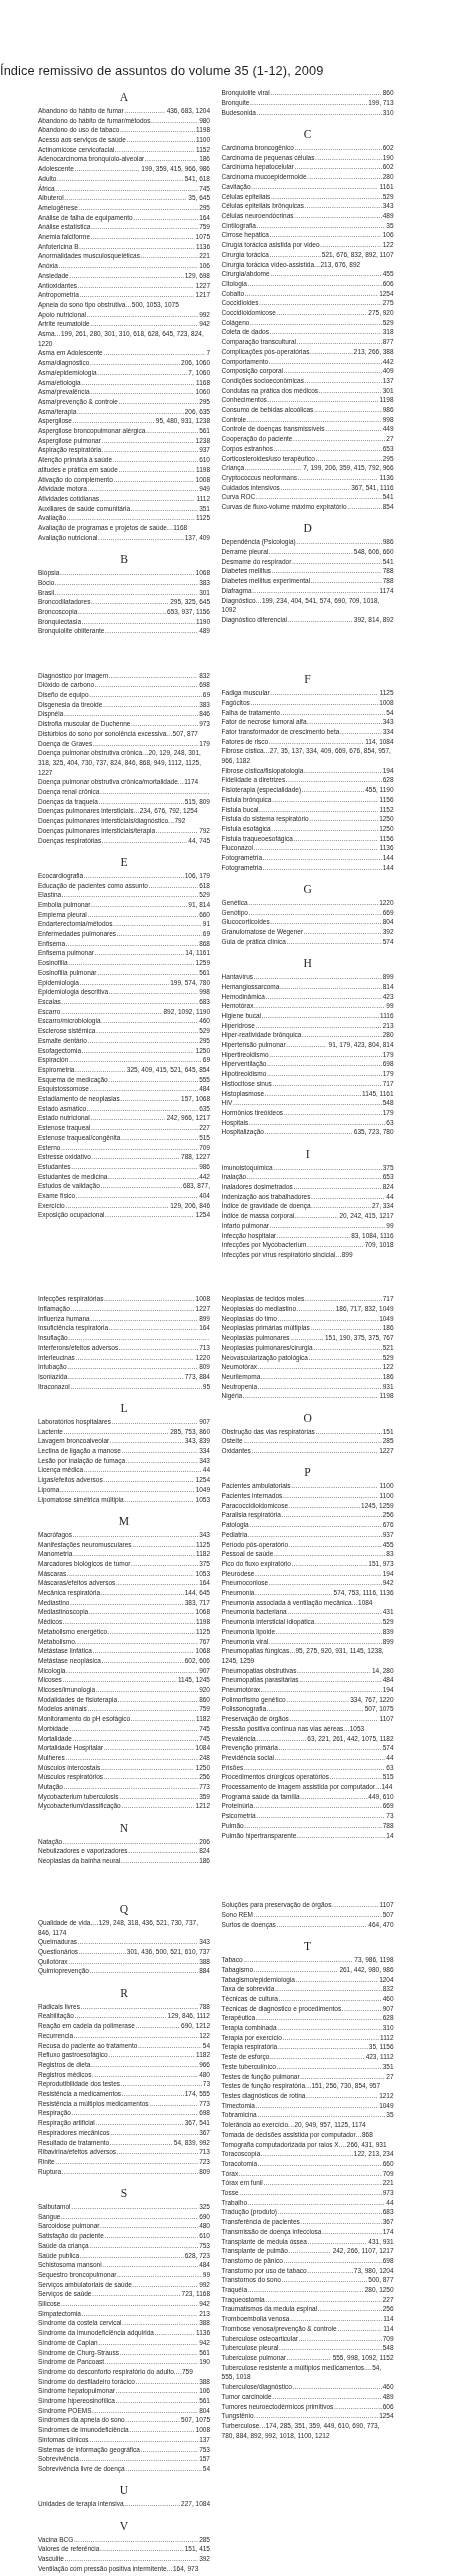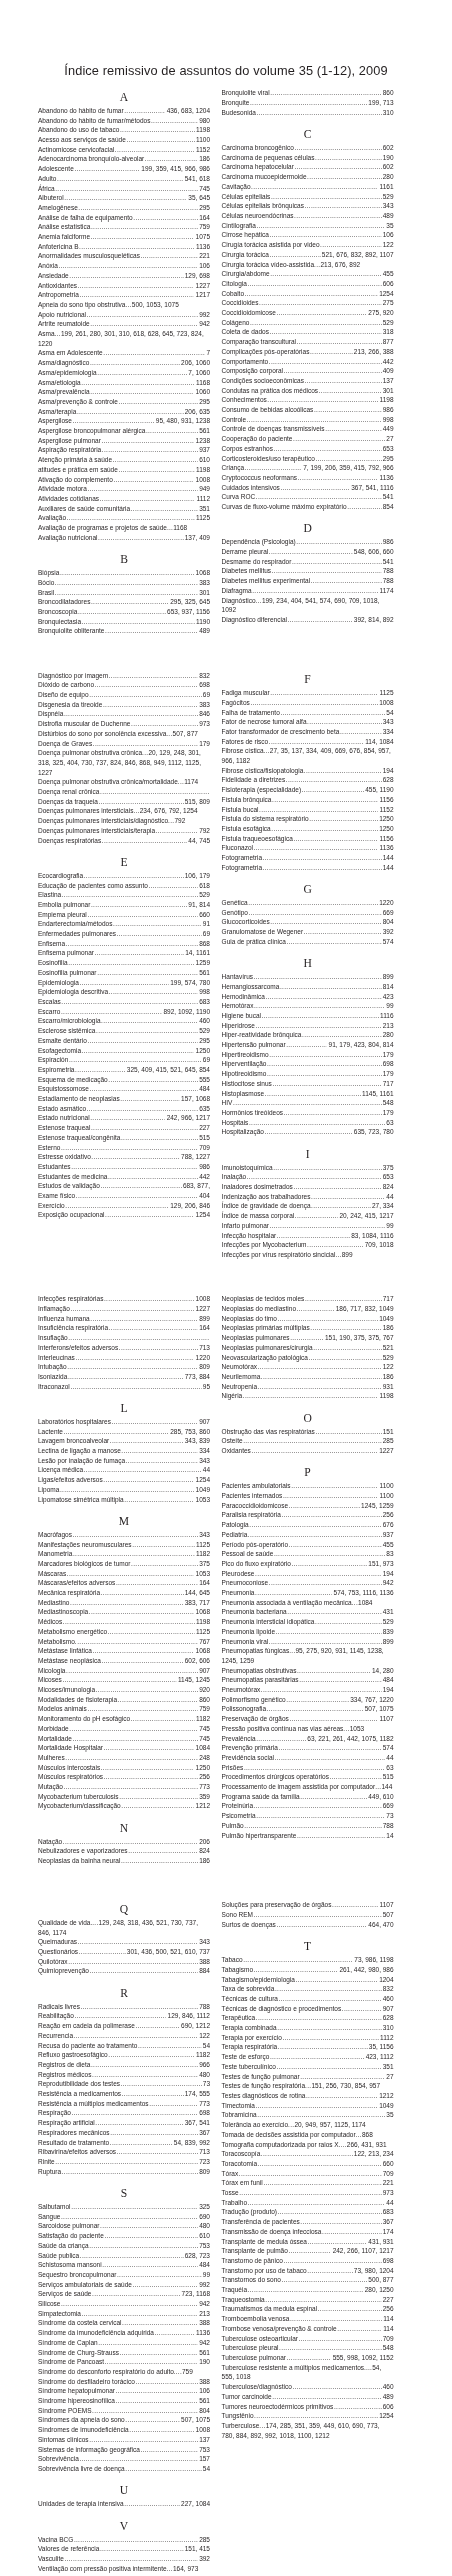--- a/index.html
+++ b/index.html
@@ -1,18 +1,18 @@
 <!DOCTYPE html>
 <html style="font-size:9.3px"><head>
 <meta charset="utf-8">
 <style>
   html, body { margin: 0; padding: 0; background: #ffffff; }
   body { width: 452px; min-height: 2576px; font-family: "Liberation Sans", sans-serif; color: #231f20; }
   .page { position: relative; width: 452px; padding-top: 63px; }
-  .title { text-align: center; font-family: "Liberation Sans", sans-serif; font-size: 12.8px; letter-spacing: 0.1px; margin: 0 0 10.4px 0; font-weight: normal; }
+  .title { font-family: "Liberation Sans", sans-serif; font-size: 12.8px; letter-spacing: 0.1px; margin: 0 0 10.4px 0; font-weight: normal; }
   .block { display: flex; justify-content: flex-start; padding-left: 38px; margin-bottom: 23px; }
   .col { width: 172px; margin-right: 11.6px; }
   .section { margin-bottom: 11.6px; }
   .letter { text-align: center; font-family: "Liberation Serif", serif; font-size: 11.6px; line-height: 12.8px; margin: 3.5px 0 1.2px 0; }
   .entry { display: flex; font-size: 6.5px; line-height: 9.7px; white-space: nowrap; }
   .entry .term { flex: 0 0 auto; }
   .entry .dots { flex: 1 1 auto; overflow: hidden; position: relative; }
   .entry .dots::after { content: "...................................................................................................................................................................................."; position: absolute; left: 0.6px; letter-spacing: 0.3px; color: #231f20; }
   .entry .pages { flex: 0 0 auto; text-align: right; padding-left: 1.2px; }
   .entry.wrap { white-space: normal; display: block; }

